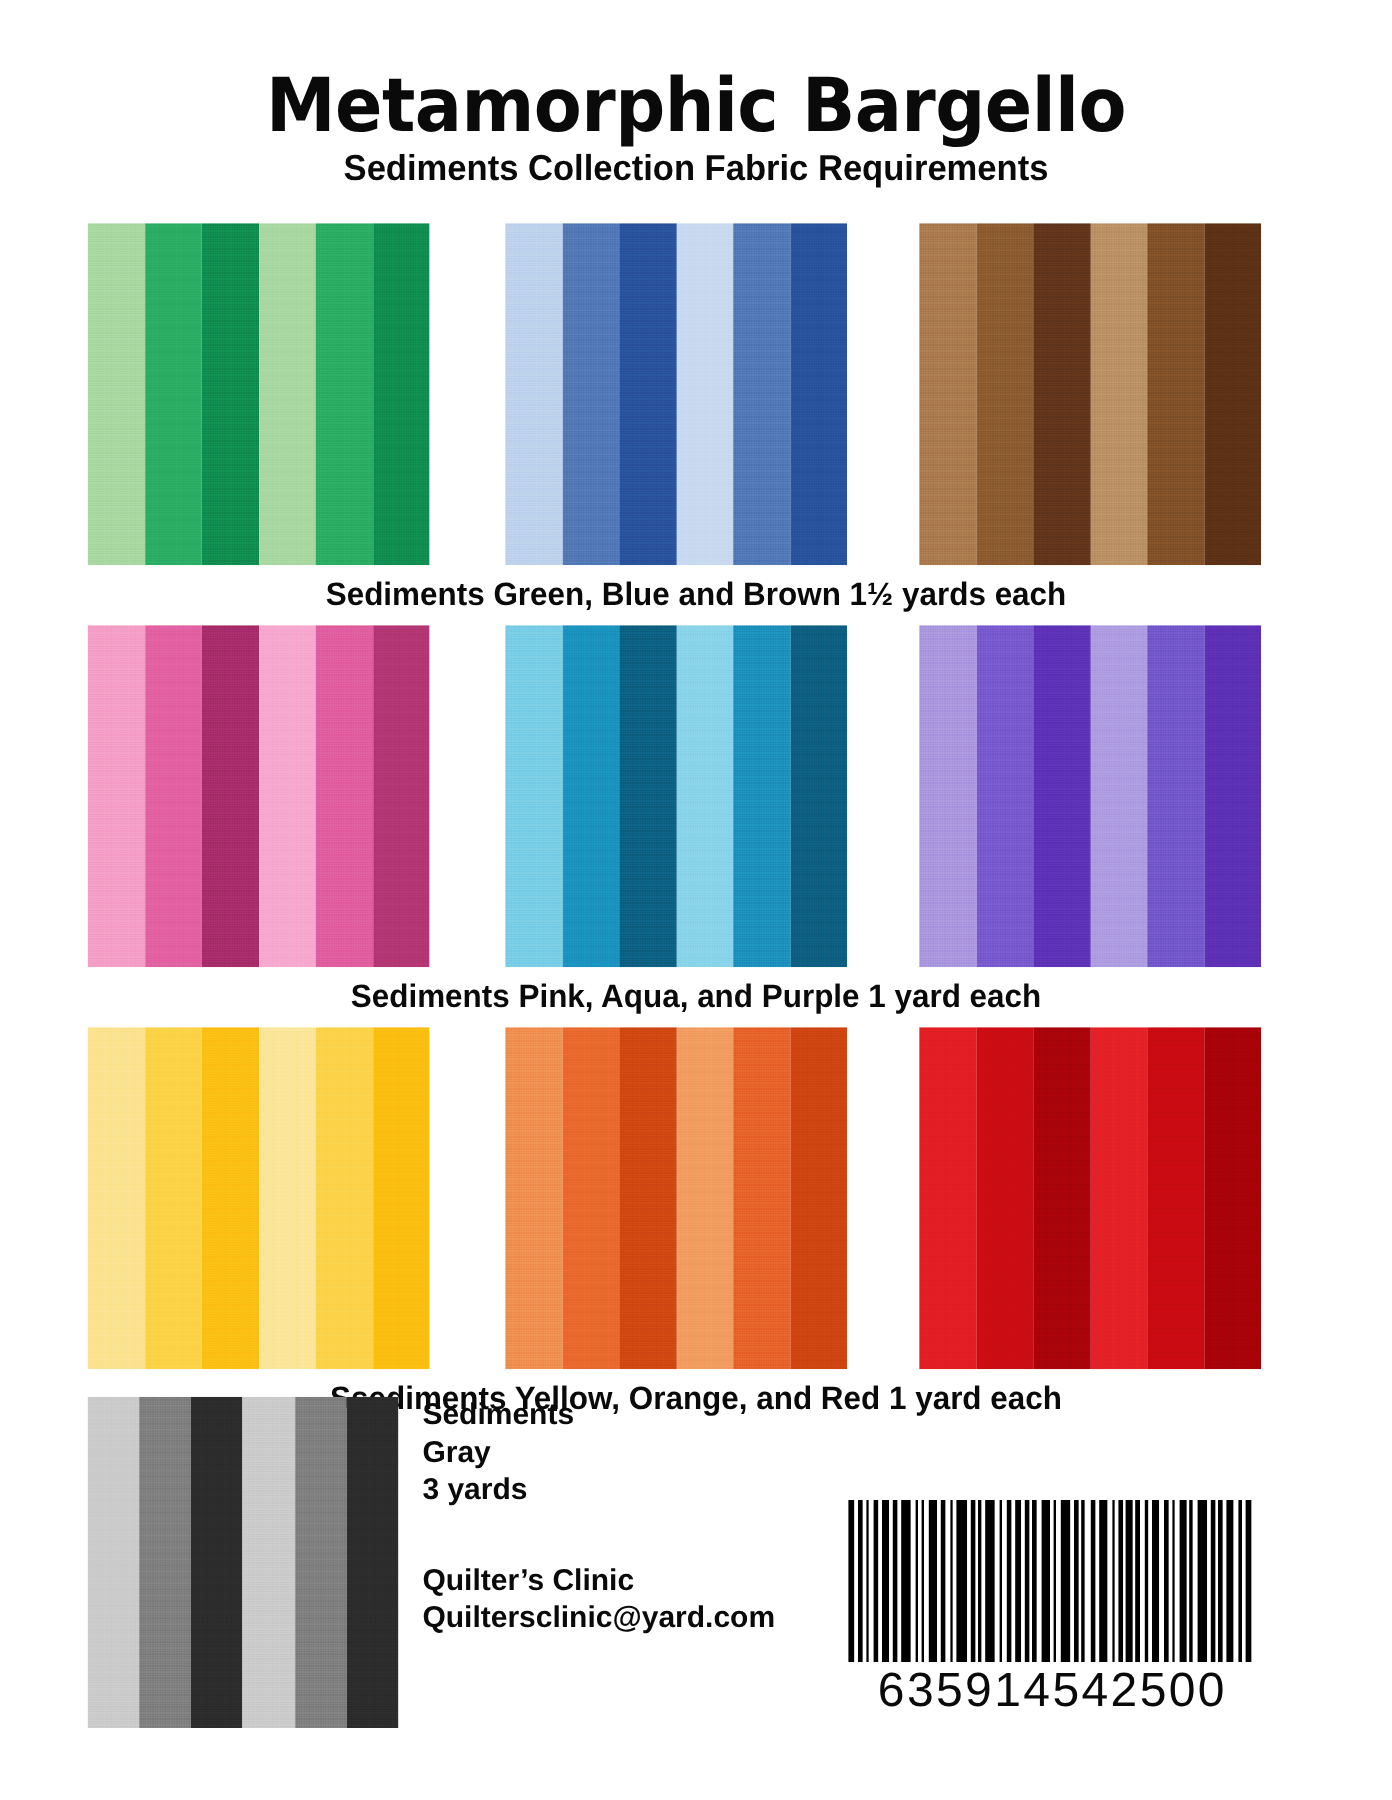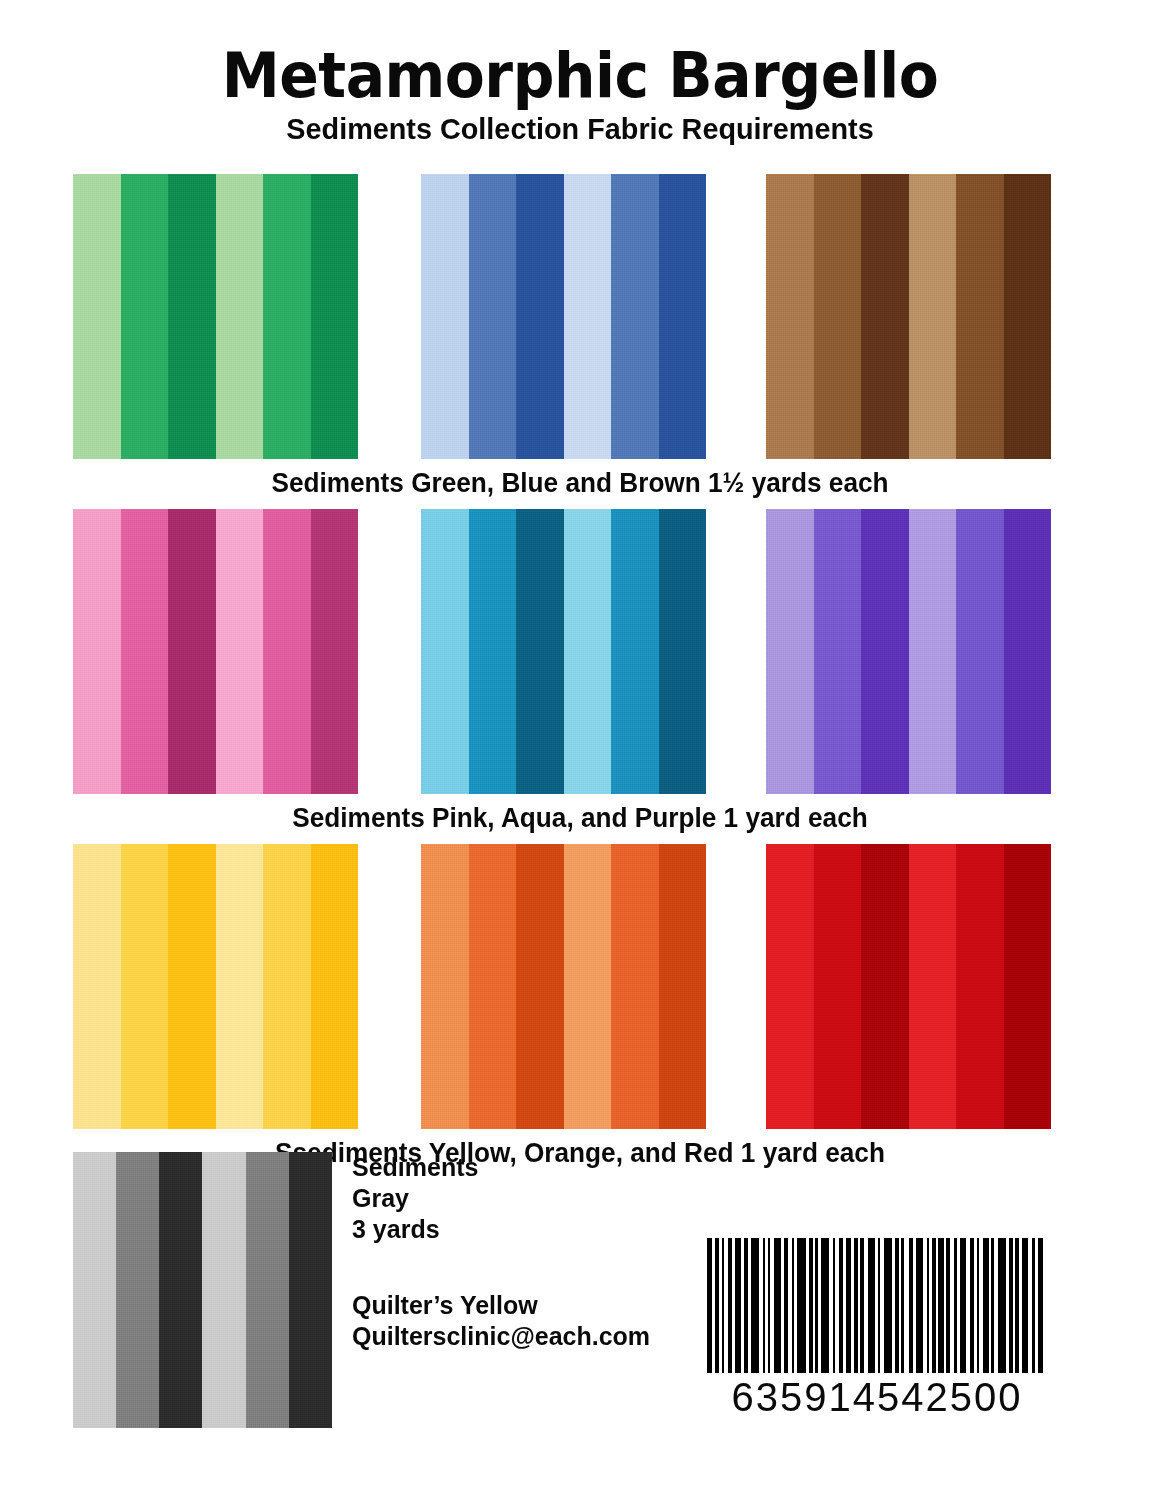--- a/index.html
+++ b/index.html
@@ -14,20 +14,21 @@
     position: relative;
     font-family: "Liberation Sans", sans-serif;
     color: #111111;
     overflow: hidden;
   }
 
   .page {
     position: absolute;
     inset: 0;
     background: #ffffff;
+    margin-top: 12px;
   }
 
   
   .header {
     position: absolute;
     top: 44px;
     left: 0;
     width: 1160px;
     text-align: center;
   }
@@ -287,22 +288,22 @@
       <div class="stripe" style="background: rgb(43, 43, 43); width: 16.6667%;"></div>
     </div>
 
   <div class="footer-info">
     <div class="footer-block">
       <span class="line">Sediments</span>
       <span class="line">Gray</span>
       <span class="line">3 yards</span>
     </div>
     <div class="footer-block contact">
-      <span class="line">Quilter’s Yellow</span>
-      <span class="line">Quiltersclinic@each.com</span>
+      <span class="line">Quilter’s Clinic</span>
+      <span class="line">Quiltersclinic@yard.com</span>
     </div>
   </div>
 
   <div class="barcode-area">
     <div class="barcode-bars" id="barcode-bars">
         <div class="bar" style="width: 6.2px;"></div>
         <div class="bar space" style="width: 3.1px;"></div>
         <div class="bar" style="width: 4.65px;"></div>
         <div class="bar space" style="width: 3.1px;"></div>
         <div class="bar" style="width: 3.1px;"></div>

